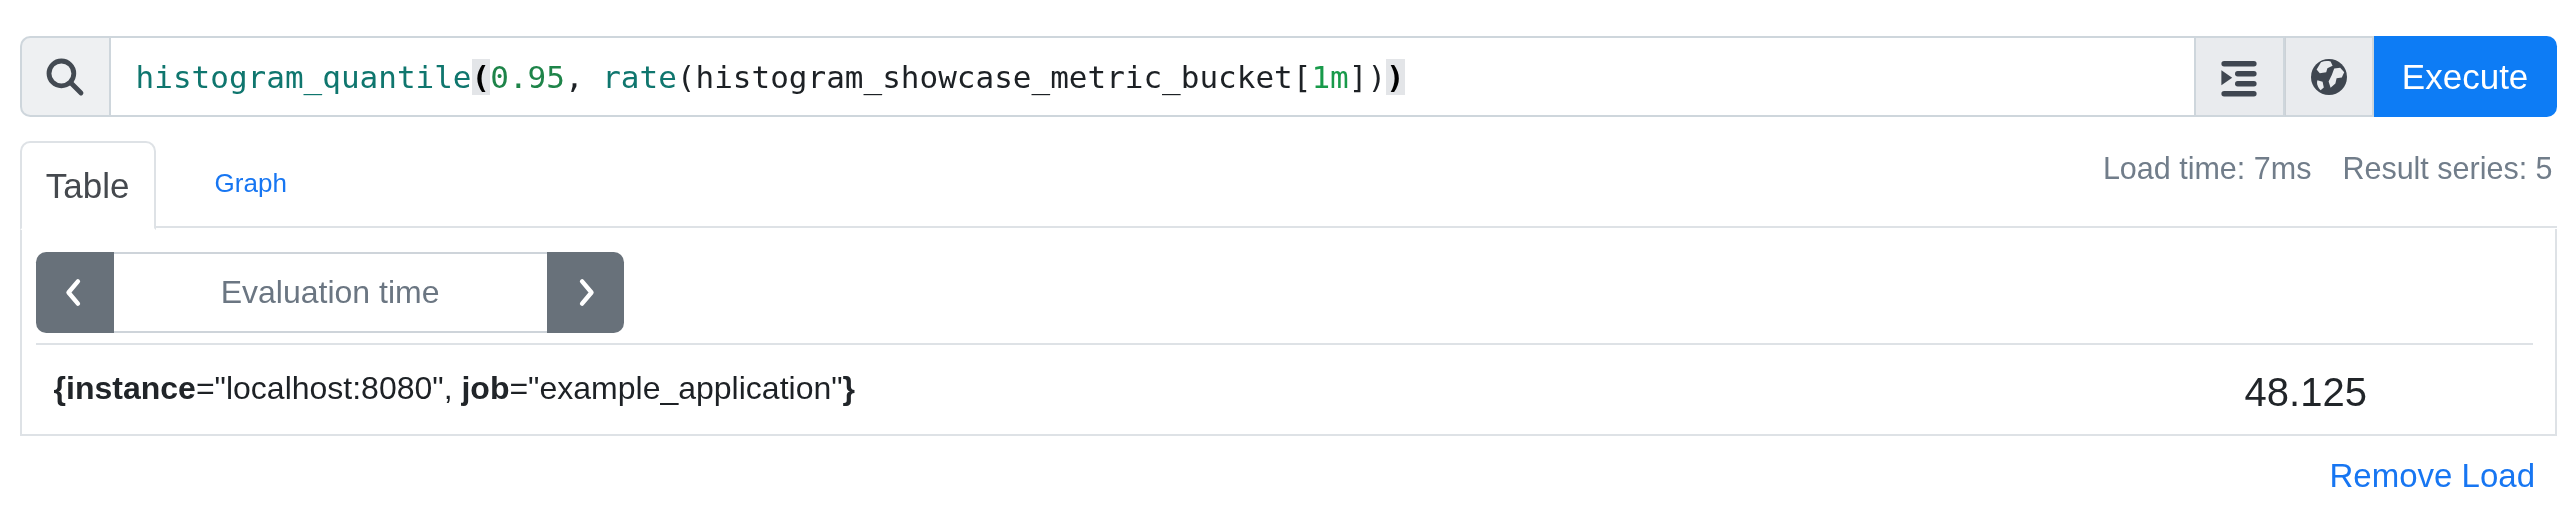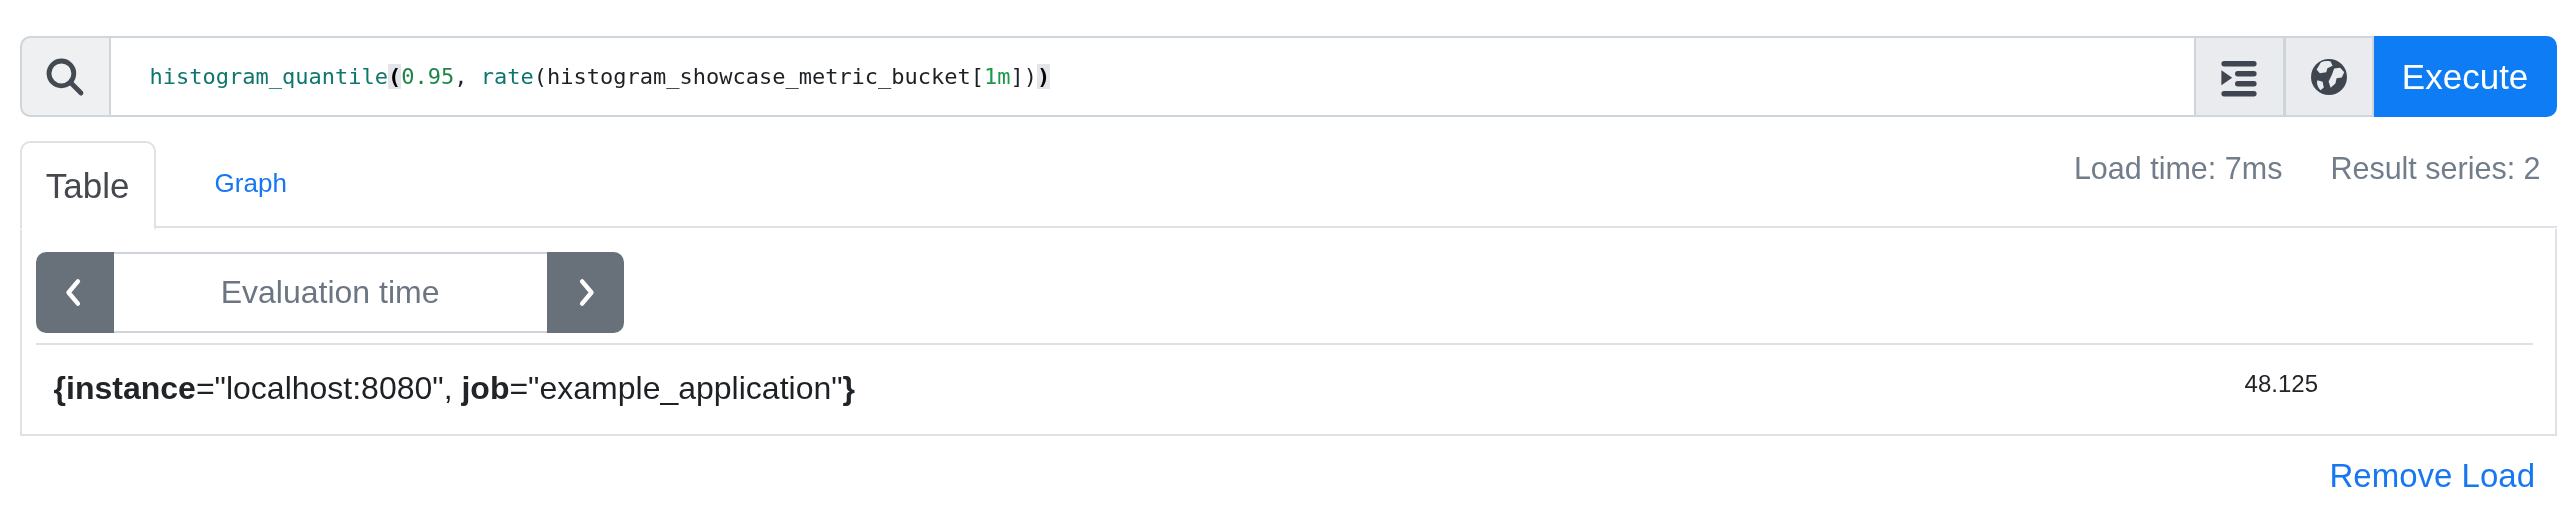--- a/index.html
+++ b/index.html
@@ -22,22 +22,22 @@
   html,body{width:2576px;height:531px;background:#fff;overflow:hidden;
     font-family:"Liberation Sans","DejaVu Sans",sans-serif;-webkit-font-smoothing:antialiased}
   .stage{position:relative;width:2576px;height:531px;background:#fff}
 
   
   .query-row{position:absolute;left:19.6px;top:36px;width:2537px;height:81px;display:flex}
   .addon{width:89px;height:81px;background:var(--addon-bg);
     border:2.2px solid var(--input-border);border-right:none;border-radius:10.2px 0 0 10.2px;
     display:flex;align-items:center;justify-content:center;flex:none}
   .expr-field{flex:1;background:#fff;border:2.2px solid var(--input-border);
-    display:flex;align-items:center;padding-left:39px;overflow:hidden;white-space:pre;
-    font-family:"DejaVu Sans Mono","Liberation Mono",monospace;font-size:22px;color:#1d2125;cursor:text}
+    display:flex;align-items:center;padding-left:25px;overflow:hidden;white-space:pre;
+    font-family:"DejaVu Sans Mono","Liberation Mono",monospace;font-size:31px;color:#1d2125;cursor:text}
   .icon-btn{width:89px;height:81px;background:var(--btn-gray-bg);
     border:2.2px solid var(--input-border);border-left:none;
     display:flex;align-items:center;justify-content:center;flex:none;cursor:pointer}
   .icon-btn + .icon-btn{border-left:1.5px solid #ccd1d6}
   .execute-btn{width:183px;height:81px;background:var(--execute-blue);color:#fff;
     border:none;border-radius:0 10.2px 10.2px 0;font-size:35px;font-family:Liberation Sans, sans-serif;
     display:flex;align-items:center;justify-content:center;flex:none;cursor:pointer}
 
   .seg{white-space:pre}
   .seg-function{color:var(--function-teal)}
@@ -49,41 +49,41 @@
 
   
   .tabs-row{position:absolute;left:19.6px;top:141px;width:2537px;height:87px;
     border-bottom:2.2px solid var(--border-gray)}
   .tab-active{position:absolute;left:0;top:0;width:136px;height:89px;background:#fff;
     border:2.2px solid var(--border-gray);border-bottom:2.2px solid #fff;border-radius:10.2px 10.2px 0 0;
     display:flex;align-items:center;justify-content:center;z-index:2;
     font-size:35px;color:#45494e;cursor:default}
   .tab-link{position:absolute;left:157px;top:0;height:85px;padding:0 38px;
     display:flex;align-items:center;font-size:26px;color:var(--link-blue);cursor:pointer}
-  .stats{position:absolute;right:16px;top:10.2px;display:flex;gap:48px;
+  .stats{position:absolute;right:4px;top:10.2px;display:flex;gap:31px;
     font-size:30.5px;color:var(--muted-text)}
 
   
   .panel{position:absolute;left:19.6px;top:229px;width:2537px;height:207px;background:#fff;
     border:2.2px solid var(--border-gray);border-top:none;padding:23px 22px 0 14px}
   .eval-group{display:flex;width:588px;height:81px}
   .eval-btn{width:78px;height:81px;background:var(--secondary-gray);border:none;
     display:flex;align-items:center;justify-content:center;flex:none;cursor:pointer}
   .eval-btn.prev{border-radius:10.2px 0 0 10.2px}
   .eval-btn.next{width:77px;border-radius:0 10.2px 10.2px 0}
   .eval-input{flex:1;min-width:0;height:81px;border:2.2px solid #ced4da;border-left:none;border-right:none;
     text-align:center;font-size:32px;color:#495057;font-family:inherit;background:#fff}
   .eval-input::placeholder{color:#6b7682;opacity:1}
 
   .result-table{margin-top:10.2px;border-top:2.2px solid var(--border-gray)}
   .result-row{display:flex;align-items:flex-start;padding:25px 0 29px 18px}
   .series-cell{flex:1;font-size:32px;color:var(--dark-text)}
   .seg-brace{font-weight:700}
   .seg-label-name{font-weight:700}
-  .value-cell{width:312px;flex:none;padding-left:24px;font-size:24px;color:var(--dark-text)}
+  .value-cell{width:312px;flex:none;padding-left:24px;font-size:40px;color:var(--dark-text)}
 
   
   .remove-panel{position:absolute;right:41px;top:457px;font-size:33px;color:var(--link-blue);cursor:pointer}
   .watermark{position:absolute;left:2019px;top:392px;z-index:5;pointer-events:none;
     font-size:68px;line-height:1.1;color:var(--watermark-gray);letter-spacing:2.2px;
     text-shadow:2.9px 2.9px 0 rgba(255,255,255,.85)}
 
   svg{display:block}
 </style>
 </head>
@@ -123,21 +123,21 @@
       </span>
     </div>
     <button class="execute-btn">Execute</button>
   </div>
 
   <div class="tabs-row">
     <div class="tab-active">Table</div>
     <div class="tab-link">Graph</div>
     <div class="stats">
       <span>Load time: 7ms</span>
-      <span>Result series: 2</span>
+      <span>Result series: 5</span>
     </div>
   </div>
 
   <div class="panel">
     <div class="eval-group">
       <button class="eval-btn prev">
         <span>
           <svg width="41" height="41" viewBox="0 0 24 24" fill="none" stroke="#fff" stroke-width="2.6" stroke-linecap="round" stroke-linejoin="round">
             <polyline points="14,5.5 8.5,12 14,18.5"></polyline>
           </svg>

